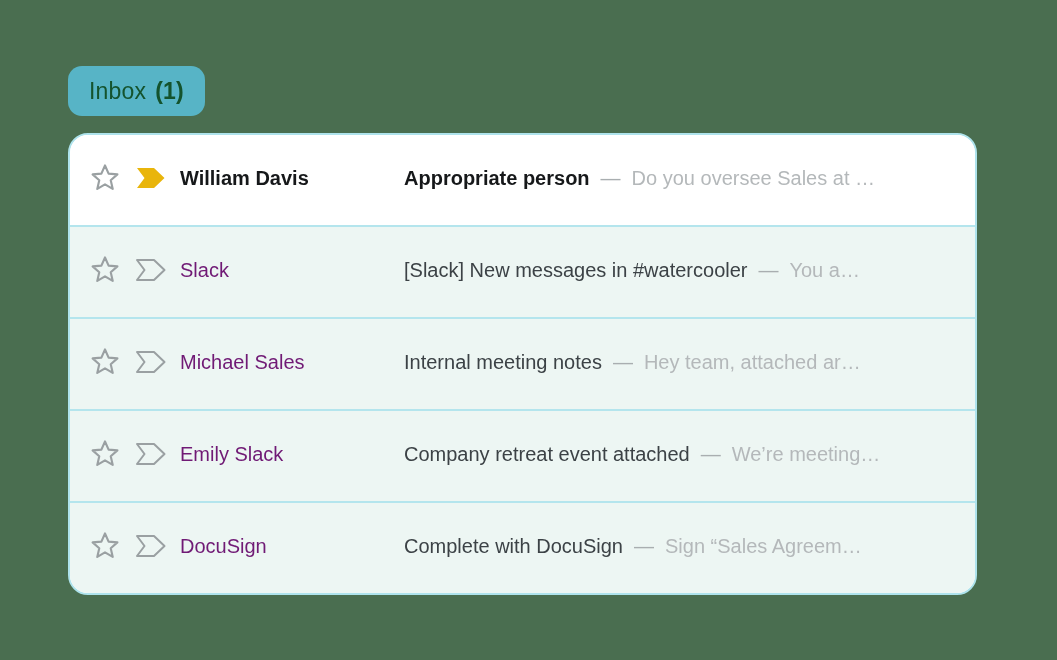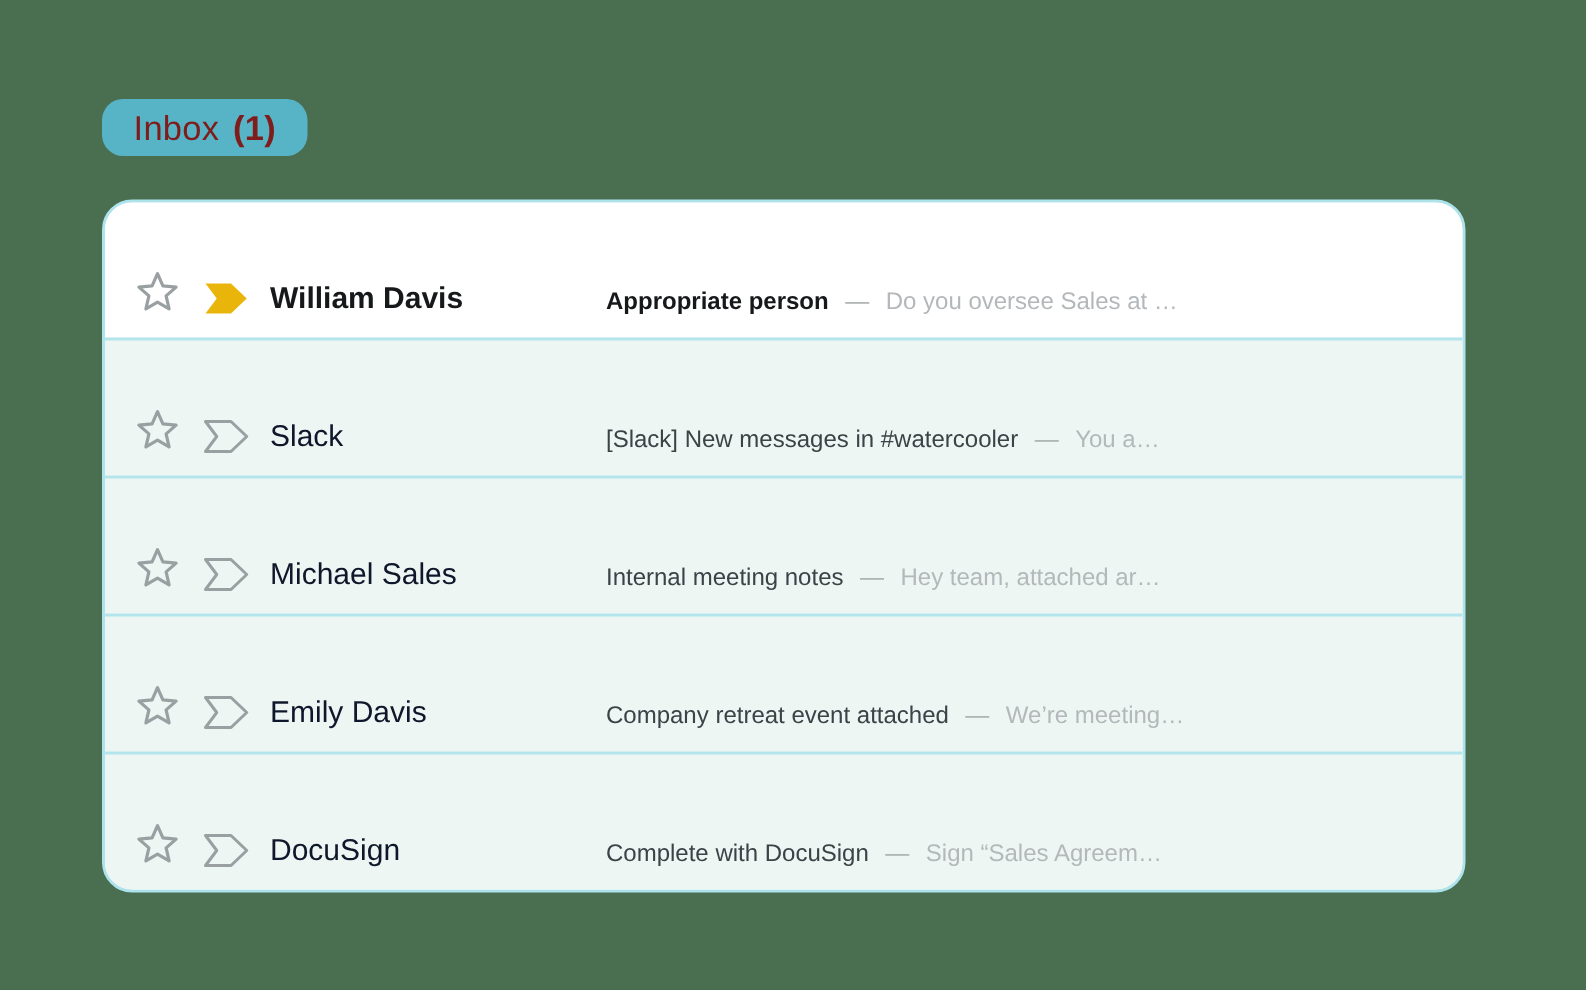--- a/index.html
+++ b/index.html
@@ -6,24 +6,24 @@
   html, body {
     width: 1057px; height: 660px;
     font-family: "Liberation Sans", sans-serif;
     background: #4a6e50;
     overflow: hidden;
     position: relative;
   }
   .badge {
     position: absolute;
     left: 68px; top: 66px;
-    height: 38px;
+    height: 50px;
     background: #57b4c6;
     border-radius: 14px;
-    color: #7f1d1d;
+    color: #14532d;
     display: flex;
     align-items: center;
     padding: 0 21px;
     font-size: 23px;
     font-weight: 500;
     letter-spacing: 0.2px;
   }
   .badge .count { font-weight: 700; margin-left: 9px; }
   .card {
     position: absolute;
@@ -32,42 +32,42 @@
     background: #ffffff;
     border: 2px solid #aee3ec;
     border-radius: 20px;
     overflow: hidden;
     display: flex;
     flex-direction: column;
   }
   .row {
     flex: 1;
     display: flex;
-    align-items: flex-end;
-    padding: 0 30px 14px 18px;
+    align-items: center;
+    padding: 0 30px 4px 18px;
     background: #edf6f3;
     border-top: 2px solid #b4e5ed;
     min-width: 0;
   }
   .row.unread { background: #ffffff; border-top: none; }
   .icon { display: flex; align-items: center; justify-content: center; flex: 0 0 auto; }
   .icon.star { width: 34px; margin-right: 12px; }
   .icon.tag  { width: 34px; margin-right: 12px; }
   .sender {
     width: 224px;
     flex: 0 0 auto;
     font-size: 20px;
-    color: #0f172a;
+    color: #701a75;
     white-space: nowrap;
     overflow: hidden;
   }
   .message {
     flex: 1;
     min-width: 0;
-    font-size: 16px;
+    font-size: 20px;
     white-space: nowrap;
     overflow: hidden;
     color: #3c4246;
   }
   .dash { color: #a9aeb0; margin: 0 11px; }
   .snippet { color: #b4b8ba; }
   .row.unread .sender,
   .row.unread .subject { font-weight: 700; color: #16181a; }
 </style>
 </head>
@@ -129,21 +129,21 @@
     <span class="icon star">
       <svg width="32" height="32" viewBox="0 0 24 24">
           <path d="M12 2.6l2.7 6.1 6.6.6-5 4.4 1.5 6.5-5.8-3.4-5.8 3.4 1.5-6.5-5-4.4 6.6-.6z" fill="none" stroke="#9aa0a2" stroke-width="1.6" stroke-linejoin="round"></path>
         </svg>
     </span>
     <span class="icon tag">
       <svg width="32" height="24" viewBox="0 0 32 24">
           <path d="M2 2h17l10.5 10L19 22H2l7.5-10z" fill="none" stroke="#9aa0a2" stroke-width="2" stroke-linejoin="round"></path>
         </svg>
     </span>
-    <span class="sender">Emily Davis</span>
+    <span class="sender">Emily Slack</span>
     <span class="message"><span class="subject">Company retreat event attached</span><span class="dash">—</span><span class="snippet">We’re meeting…</span></span>
   </div>
 
   <div class="row">
     <span class="icon star">
       <svg width="32" height="32" viewBox="0 0 24 24">
           <path d="M12 2.6l2.7 6.1 6.6.6-5 4.4 1.5 6.5-5.8-3.4-5.8 3.4 1.5-6.5-5-4.4 6.6-.6z" fill="none" stroke="#9aa0a2" stroke-width="1.6" stroke-linejoin="round"></path>
         </svg>
     </span>
     <span class="icon tag">

